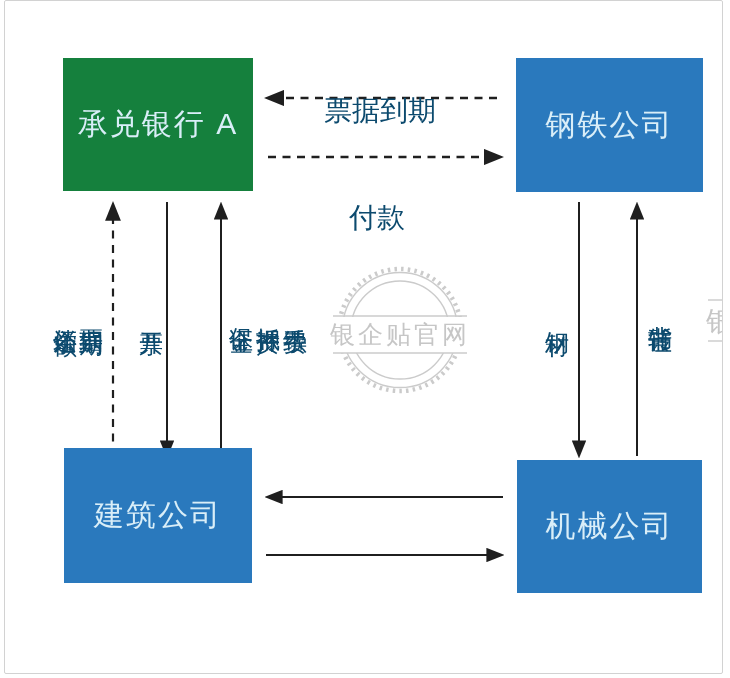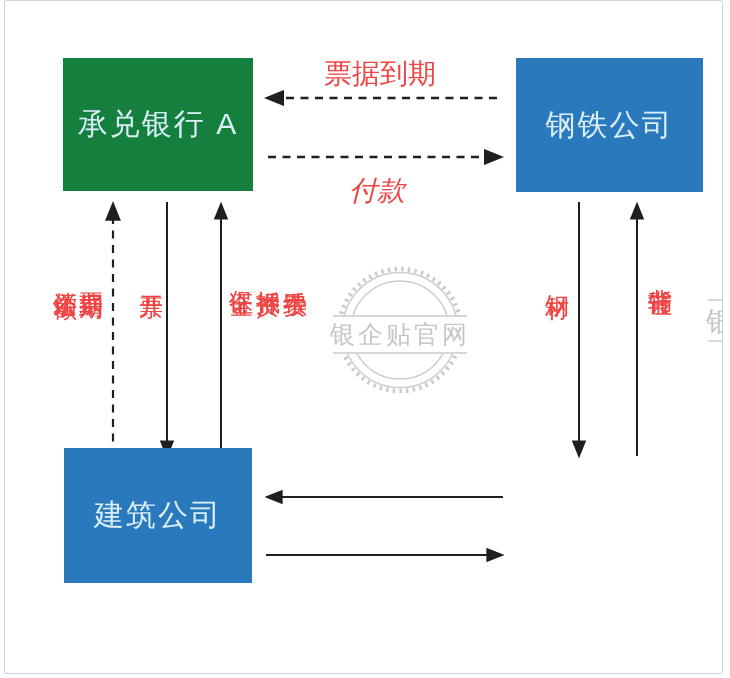--- a/index.html
+++ b/index.html
@@ -25,35 +25,36 @@
     font-size:30px;
     letter-spacing:2px;
     font-weight:400;
   }
   .node-bank{left:63px;top:58px;width:190px;height:133px;}
   .node-steel{left:516px;top:58px;width:187px;height:134px;text-align:right;}
   .node-construction{left:64px;top:448px;width:188px;height:135px;}
   .node-machinery{left:517px;top:460px;width:185px;height:133px;}
   .lbl{
     position:absolute;
-    color:#ef4444;
+    color:#0c4a6e;
     font-size:28px;
     text-align:center;
     line-height:1.1;
     white-space:pre;
+    margin-top:37px;
   }
   .lbl-v{
     writing-mode:vertical-rl;
     font-size:24px;
     line-height:27px;
     letter-spacing:1px;
     text-align:left;
   }
   .lbl-bill-maturity{left:300px;top:59px;width:160px;}
-  .lbl-payment{left:317px;top:176px;width:120px;font-style:italic;}
+  .lbl-payment{left:317px;top:166px;width:120px;}
   .lbl-crane{left:332px;top:463px;width:120px;}
   .lbl-acceptance{left:313px;top:566px;width:140px;}
   .lbl-repay{left:52px;top:273px;line-height:26px;}
   .lbl-issue{left:138px;top:277px;}
   .lbl-deposit{left:228px;top:272px;}
   .lbl-steelmat{left:544px;top:276px;}
   .lbl-endorse{left:647px;top:270px;}
 </style>
 </head>
 <body>
@@ -102,20 +103,23 @@
 
   <div class="node node-bank" style="background: #15803d;">
     <span>承兑银行 A</span>
   </div>
   <div class="node node-steel" style="background: rgb(42, 121, 189);">
     <span>钢铁公司</span>
   </div>
   <div class="node node-construction" style="background: rgb(42, 121, 189);">
     <span>建筑公司</span>
   </div>
+  <div class="node node-machinery" style="background: rgb(42, 121, 189);">
+    <span>机械公司</span>
+  </div>
 
   <div class="lbl lbl-bill-maturity">票据到期</div>
   <div class="lbl lbl-payment">付款</div>
   <div class="lbl lbl-v lbl-repay">票据到期
 偿还余额</div>
   <div class="lbl lbl-v lbl-issue">开票</div>
   <div class="lbl lbl-v lbl-deposit">手续费
 抵押资产
 保证金</div>
   <div class="lbl lbl-v lbl-steelmat">钢材</div>

